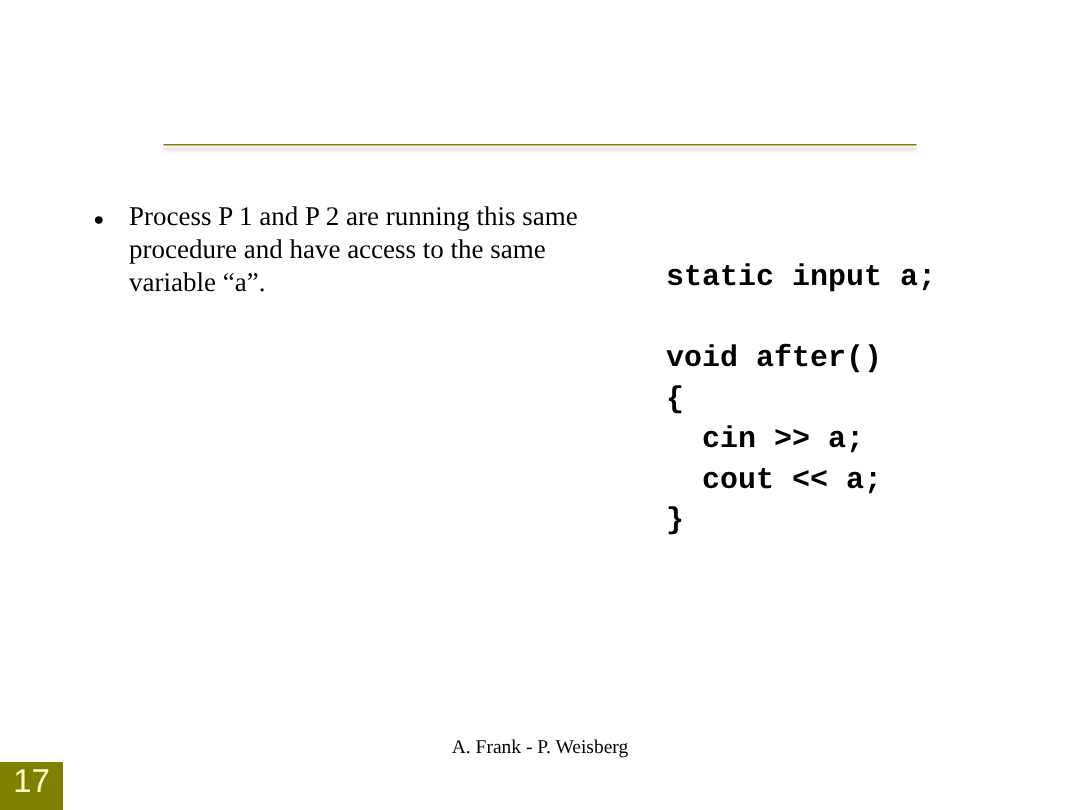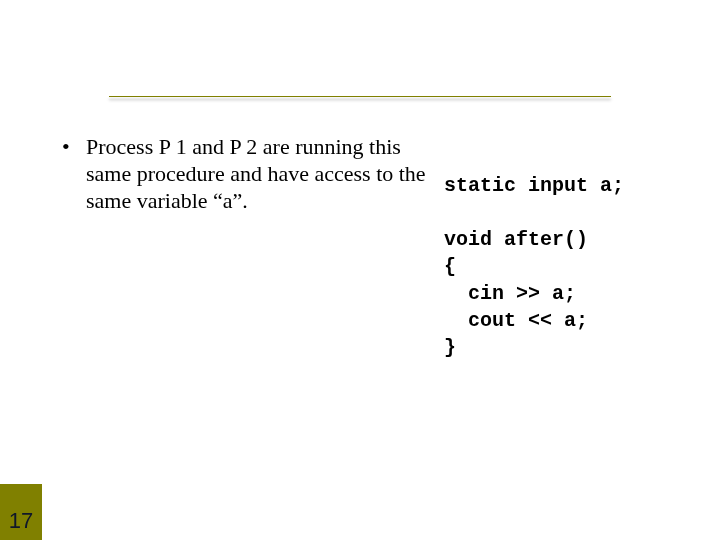--- a/index.html
+++ b/index.html
@@ -48,21 +48,21 @@
     width: 370px;
   }
   ul.bullets {
     list-style: none;
     margin: 0;
     padding: 0;
   }
   ul.bullets li {
     position: relative;
     padding-left: 30px;
-    font-size: 22px;
+    font-size: 18px;
     line-height: 1.22;
     margin-bottom: 2px;
   }
   ul.bullets li::before {
     content: "•";
     position: absolute;
     left: 6px;
     top: 0;
     font-size: 22px;
     color: #000;
@@ -84,23 +84,23 @@
     bottom: 34px;
     text-align: center;
     font-size: 13px;
     color: #000;
   }
   .slide-number-box {
     position: absolute;
     left: 0;
     bottom: 0;
     width: 42px;
-    height: 56px;
+    height: 32px;
     background: #808000;
-    color: #0f172a;
+    color: #fef9c3;
     font-family: Arial, Helvetica, sans-serif;
     font-size: 22px;
     display: flex;
     align-items: flex-end;
     justify-content: center;
     padding-bottom: 6px;
     box-sizing: border-box;
   }
 </style>
 </head>
@@ -118,16 +118,17 @@
     </div>
     <div class="code-col"><span>static input a;</span>
 <span></span>
 <span>void after()</span>
 <span>{</span>
 <span>  cin &gt;&gt; a;</span>
 <span>  cout &lt;&lt; a;</span>
 <span>}</span></div>
   </div>
 
+  <div class="footer-author">A. Frank - P. Weisberg</div>
 
   <div class="slide-number-box">17</div>
 
 </div>
 
 </body></html>

